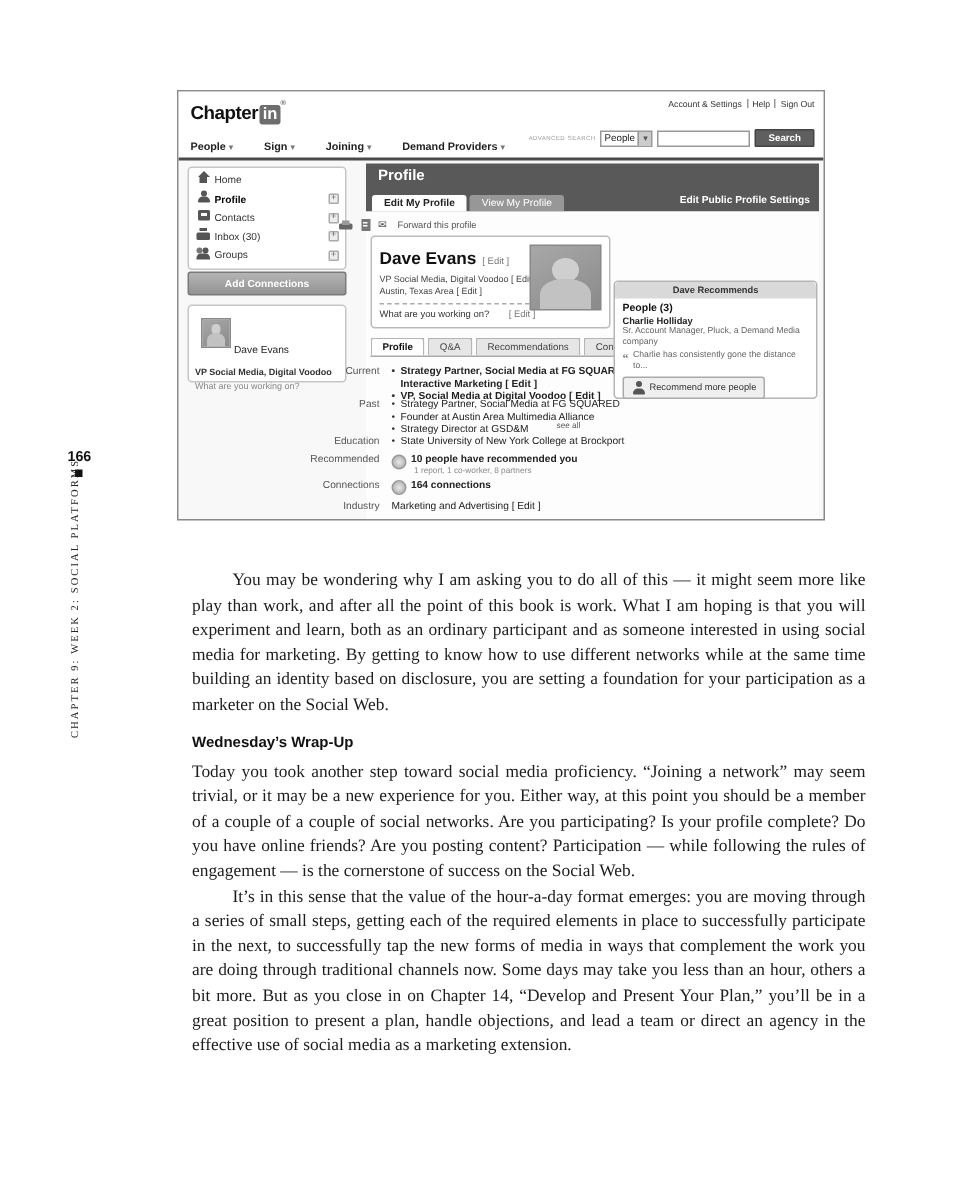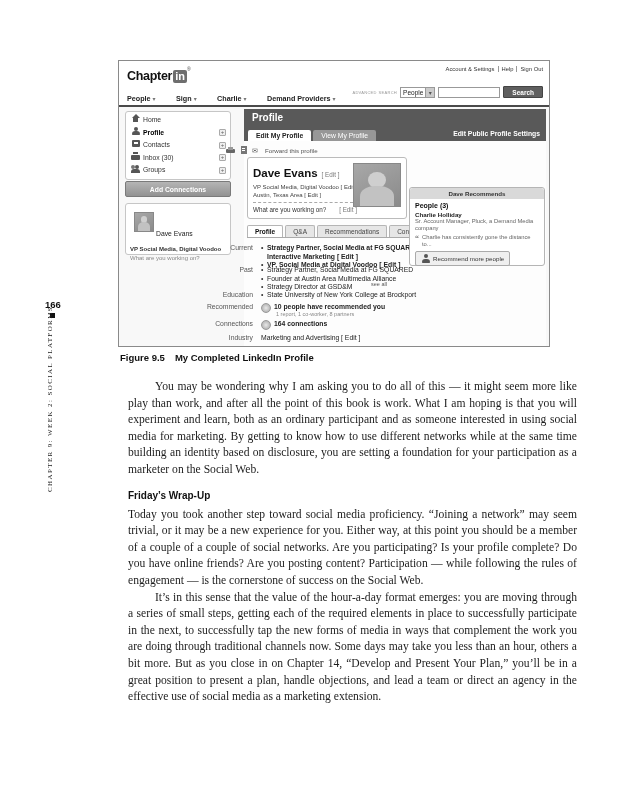--- a/index.html
+++ b/index.html
@@ -177,21 +177,21 @@
     <div class="lk-header" data-interactable="false">
       <div class="logo" data-interactable="true">
         <span class="logo-word" data-interactable="false">Chapter</span><span class="logo-badge" data-interactable="false">in</span><span class="logo-reg" data-interactable="false">®</span>
       </div>
       <div class="acct" data-interactable="false">
         <span data-interactable="true">Account &amp; Settings</span><span class="sep" data-interactable="false"></span><span data-interactable="true">Help</span><span class="sep" data-interactable="false"></span><span data-interactable="true">Sign Out</span>
       </div>
       <div class="topnav" data-interactable="false">
         <span class="nav-item" data-interactable="true"><span data-interactable="false">People</span><span class="chev" data-interactable="false">▾</span></span>
         <span class="nav-item" data-interactable="true"><span data-interactable="false">Sign</span><span class="chev" data-interactable="false">▾</span></span>
-        <span class="nav-item" data-interactable="true"><span data-interactable="false">Charlie</span><span class="chev" data-interactable="false">▾</span></span>
+        <span class="nav-item" data-interactable="true"><span data-interactable="false">Joining</span><span class="chev" data-interactable="false">▾</span></span>
         <span class="nav-item" data-interactable="true"><span data-interactable="false">Demand Providers</span><span class="chev" data-interactable="false">▾</span></span>
       </div>
       <div class="searchbar" data-interactable="false">
         <span class="adv" data-interactable="true">advanced search</span>
         <span class="scope" data-interactable="true">
             <span data-interactable="false">People</span>
             <span class="scope-arrow" data-interactable="false">▾</span>
           </span>
         <input data-interactable="true" value="" style="">
         <button class="search-btn" data-interactable="true">Search</button>
@@ -313,24 +313,21 @@
         <div class="rec-title" data-interactable="false">Sr. Account Manager, Pluck, a Demand Media company</div>
         <div class="rec-quote" data-interactable="false"><span class="qmark" data-interactable="false">“</span><span>Charlie has consistently gone the distance to...</span></div>
         <div class="rec-btn" data-interactable="true">
             <span class="ico ico-person" data-interactable="false"></span>
             <span data-interactable="false">Recommend more people</span>
           </div>
       </div>
     </div>
   </div>
 
-  <div class="caption" data-interactable="false">
-    <span class="cap-label" data-interactable="false">Figure 9.5</span><span class="cap-title" data-interactable="false">My Completed LinkedIn Profile</span>
-  </div>
 
   <div class="article" data-interactable="false">
     <p class="indent" data-interactable="false">You may be wondering why I am asking you to do all of this — it might seem more like play than work, and after all the point of this book is work. What I am hoping is that you will experiment and learn, both as an ordinary participant and as someone interested in using social media for marketing. By getting to know how to use different networks while at the same time building an identity based on disclosure, you are setting a foundation for your participation as a marketer on the Social Web.</p>
-    <h3 data-interactable="false">Friday’s Wrap-Up</h3>
+    <h3 data-interactable="false">Wednesday’s Wrap-Up</h3>
     <p data-interactable="false">Today you took another step toward social media proficiency. “Joining a network” may seem trivial, or it may be a new experience for you. Either way, at this point you should be a member of a couple of a couple of social networks. Are you participating? Is your profile complete? Do you have online friends? Are you posting content? Participation — while following the rules of engagement — is the cornerstone of success on the Social Web.</p>
     <p class="indent" data-interactable="false">It’s in this sense that the value of the hour-a-day format emerges: you are moving through a series of small steps, getting each of the required elements in place to successfully participate in the next, to successfully tap the new forms of media in ways that complement the work you are doing through traditional channels now. Some days may take you less than an hour, others a bit more. But as you close in on Chapter 14, “Develop and Present Your Plan,” you’ll be in a great position to present a plan, handle objections, and lead a team or direct an agency in the effective use of social media as a marketing extension.</p>
   </div>
 
 </div>
 
 </body></html>

